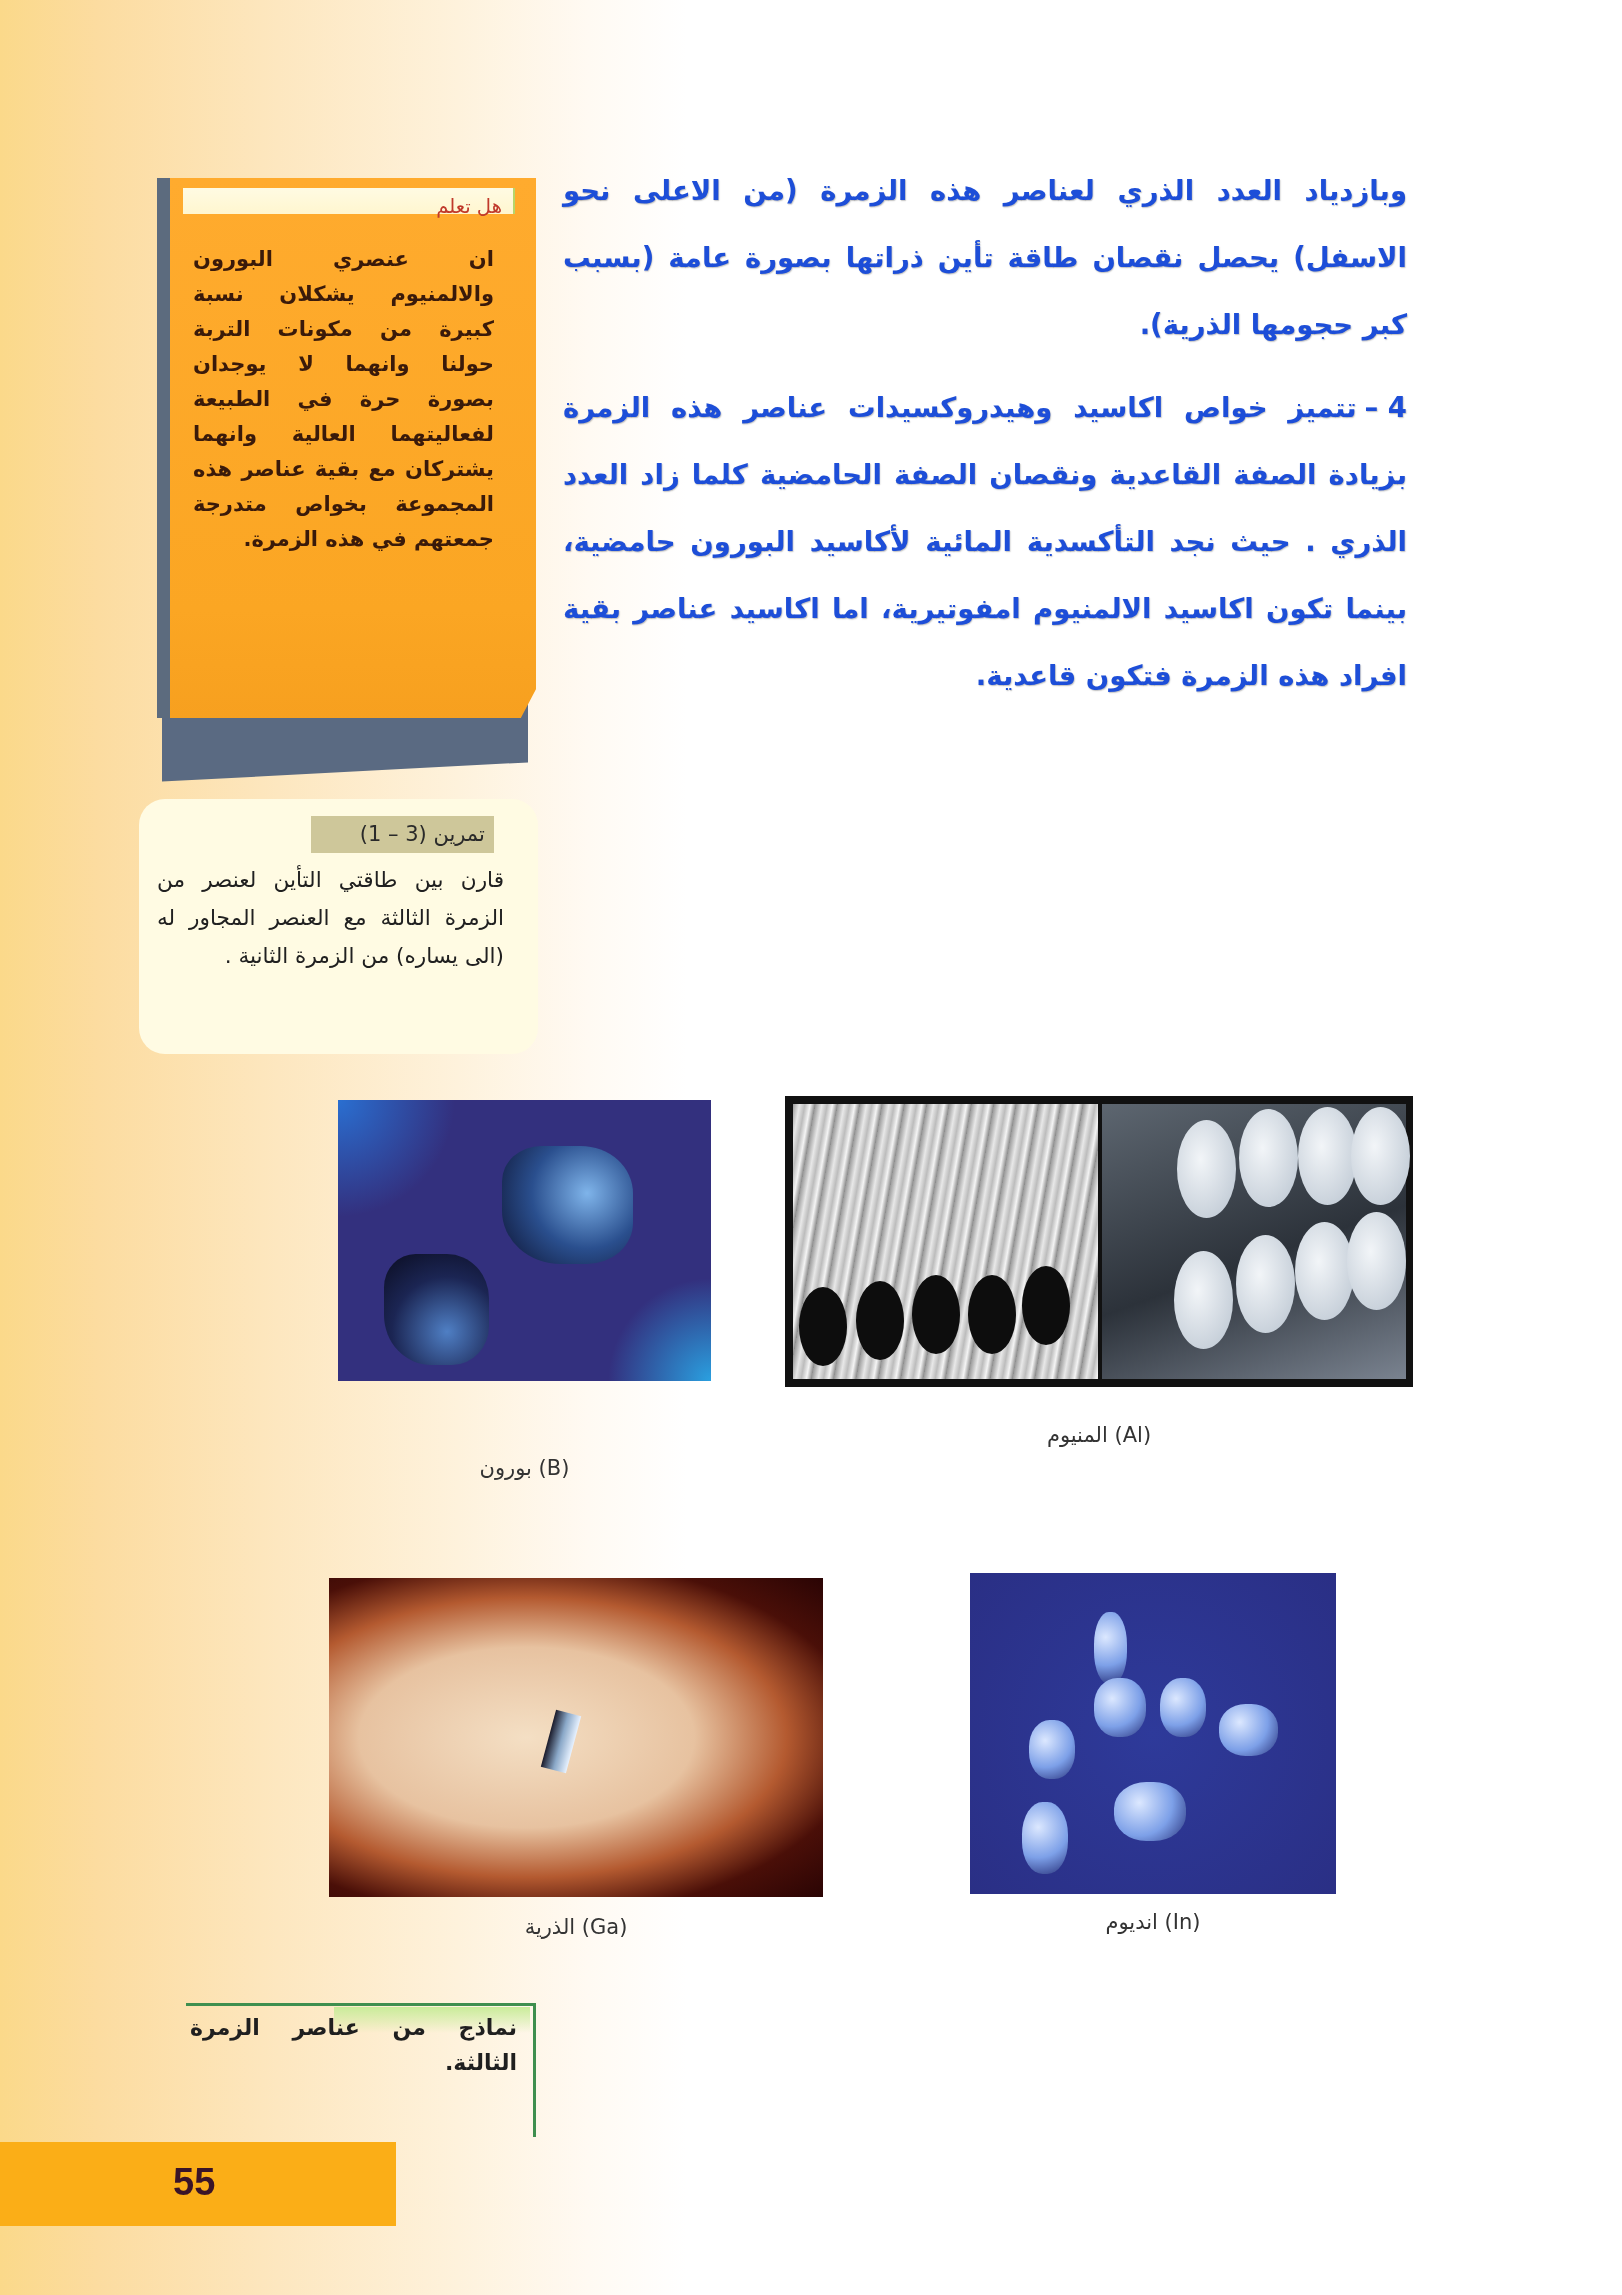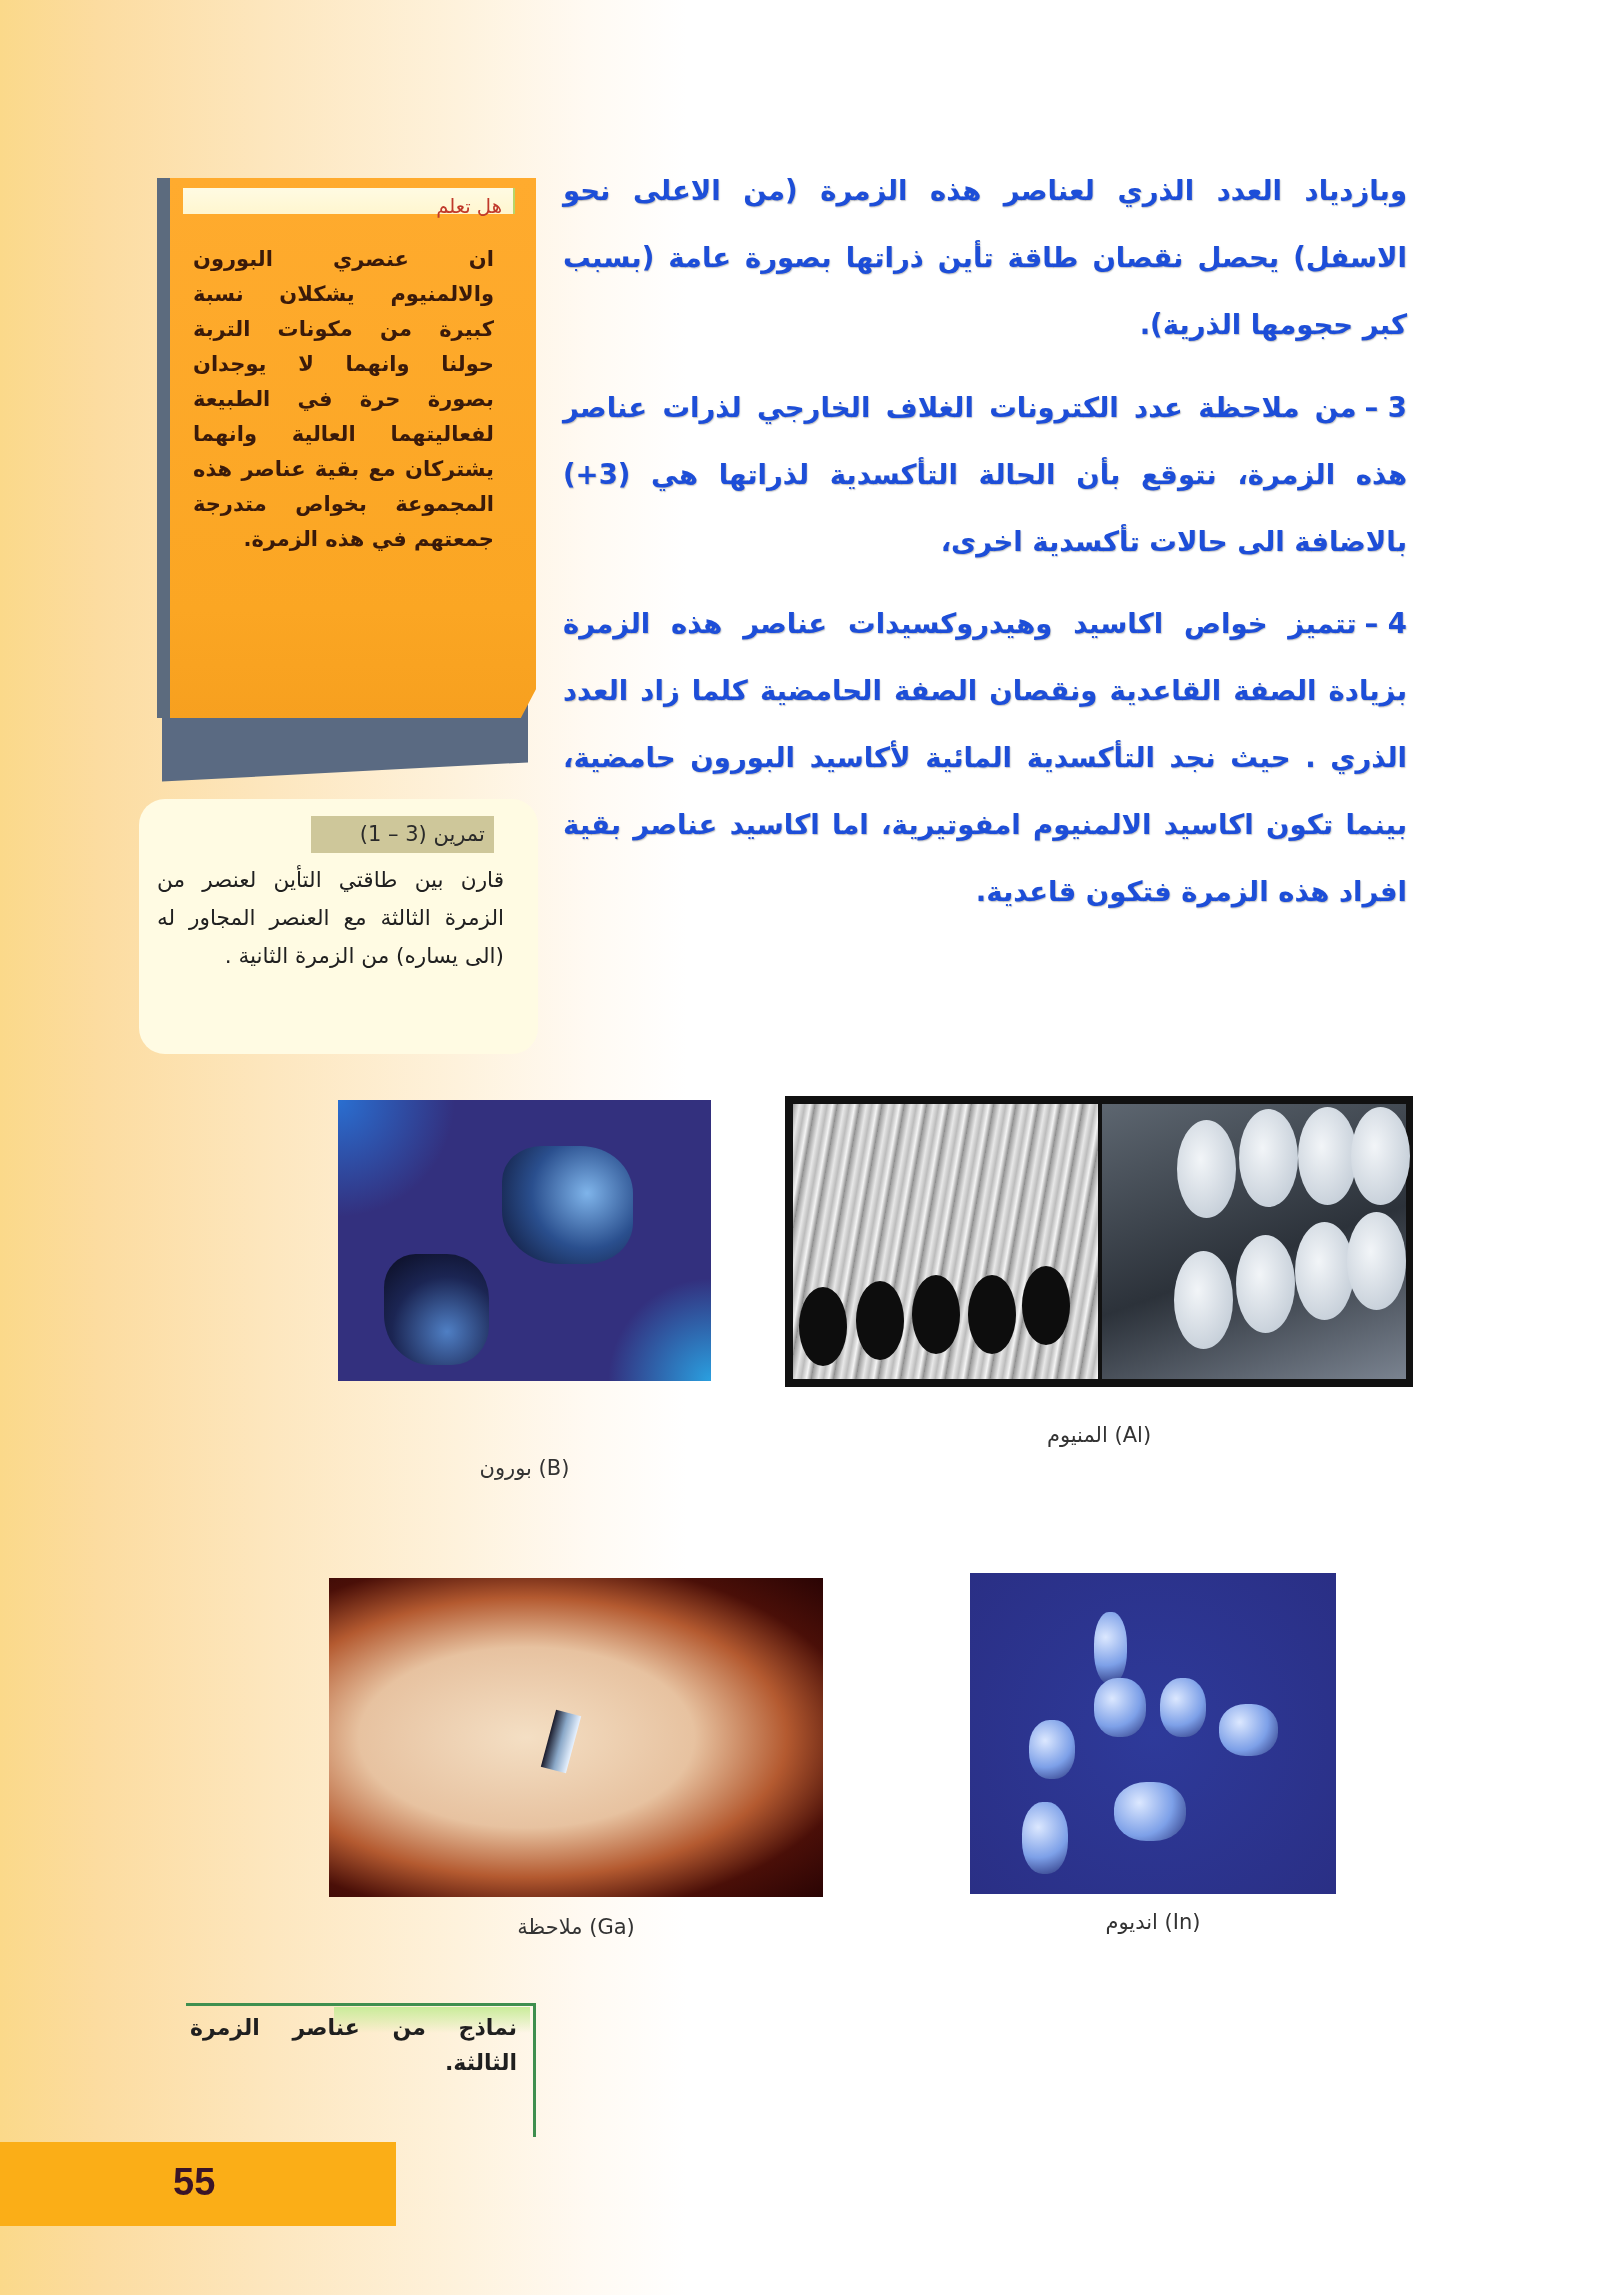--- a/index.html
+++ b/index.html
@@ -113,23 +113,20 @@
     left: 173px; top: 2159px; color: #3a1428; font-family: Liberation Sans, sans-serif;
     font-size: 38px; font-weight: bold; line-height: 46px;
   }
 </style>
 </head>
 <body>
 
 <div class="abs main-text">
   <p class="para">وبازدياد العدد الذري لعناصر هذه الزمرة (من الاعلى نحو الاسفل) يحصل نقصان طاقة تأين ذراتها بصورة عامة (بسبب كبر حجومها الذرية).</p>
   <p class="para">
-    <span class="para-num">3 –</span><span>من ملاحظة عدد الكترونات الغلاف الخارجي لذرات عناصر هذه الزمرة، نتوقع بأن الحالة التأكسدية لذراتها هي (3+) بالاضافة الى حالات تأكسدية اخرى،</span>
-  </p>
-  <p class="para">
     <span class="para-num">4 –</span><span>تتميز خواص اكاسيد وهيدروكسيدات عناصر هذه الزمرة بزيادة الصفة القاعدية ونقصان الصفة الحامضية كلما زاد العدد الذري . حيث نجد التأكسدية المائية لأكاسيد البورون حامضية، بينما تكون اكاسيد الالمنيوم امفوتيرية، اما اكاسيد عناصر بقية افراد هذه الزمرة فتكون قاعدية.</span>
   </p>
 </div>
 
 <div class="abs dyk-shadow1"></div>
 <div class="abs dyk-box"></div>
 <div class="abs dyk-header">هل تعلم</div>
 <div class="abs dyk-body">ان عنصري البورون والالمنيوم يشكلان نسبة كبيرة من مكونات التربة حولنا وانهما لا يوجدان بصورة حرة في الطبيعة لفعاليتهما العالية وانهما يشتركان مع بقية عناصر هذه المجموعة بخواص متدرجة جمعتهم في هذه الزمرة.</div>
 
 <div class="abs ex-box"></div>
@@ -159,21 +156,21 @@
     <div class="rod-end" style="left:134px;top:131px;"></div>
     <div class="rod-end" style="left:193px;top:118px;"></div>
     <div class="rod-end" style="left:245px;top:108px;"></div>
   </div>
 </div>
 <div class="abs caption" style="left:968px;top:1423px;width:262px;">(Al) المنيوم</div>
 
 <div class="abs fig ga-img">
   <div class="ga-crystal"></div>
 </div>
-<div class="abs caption" style="left:329px;top:1915px;width:494px;">(Ga) ملاحظة</div>
+<div class="abs caption" style="left:329px;top:1915px;width:494px;">(Ga) الذرية</div>
 
 <div class="abs fig in-img">
   <div class="in-blob" style="left:124px;top:39px;width:33px;height:72px;"></div>
   <div class="in-blob" style="left:124px;top:105px;width:52px;height:59px;"></div>
   <div class="in-blob" style="left:190px;top:105px;width:46px;height:59px;"></div>
   <div class="in-blob" style="left:249px;top:131px;width:59px;height:52px;"></div>
   <div class="in-blob" style="left:59px;top:147px;width:46px;height:59px;"></div>
   <div class="in-blob" style="left:144px;top:209px;width:72px;height:59px;"></div>
   <div class="in-blob" style="left:52px;top:229px;width:46px;height:72px;"></div>
 </div>

